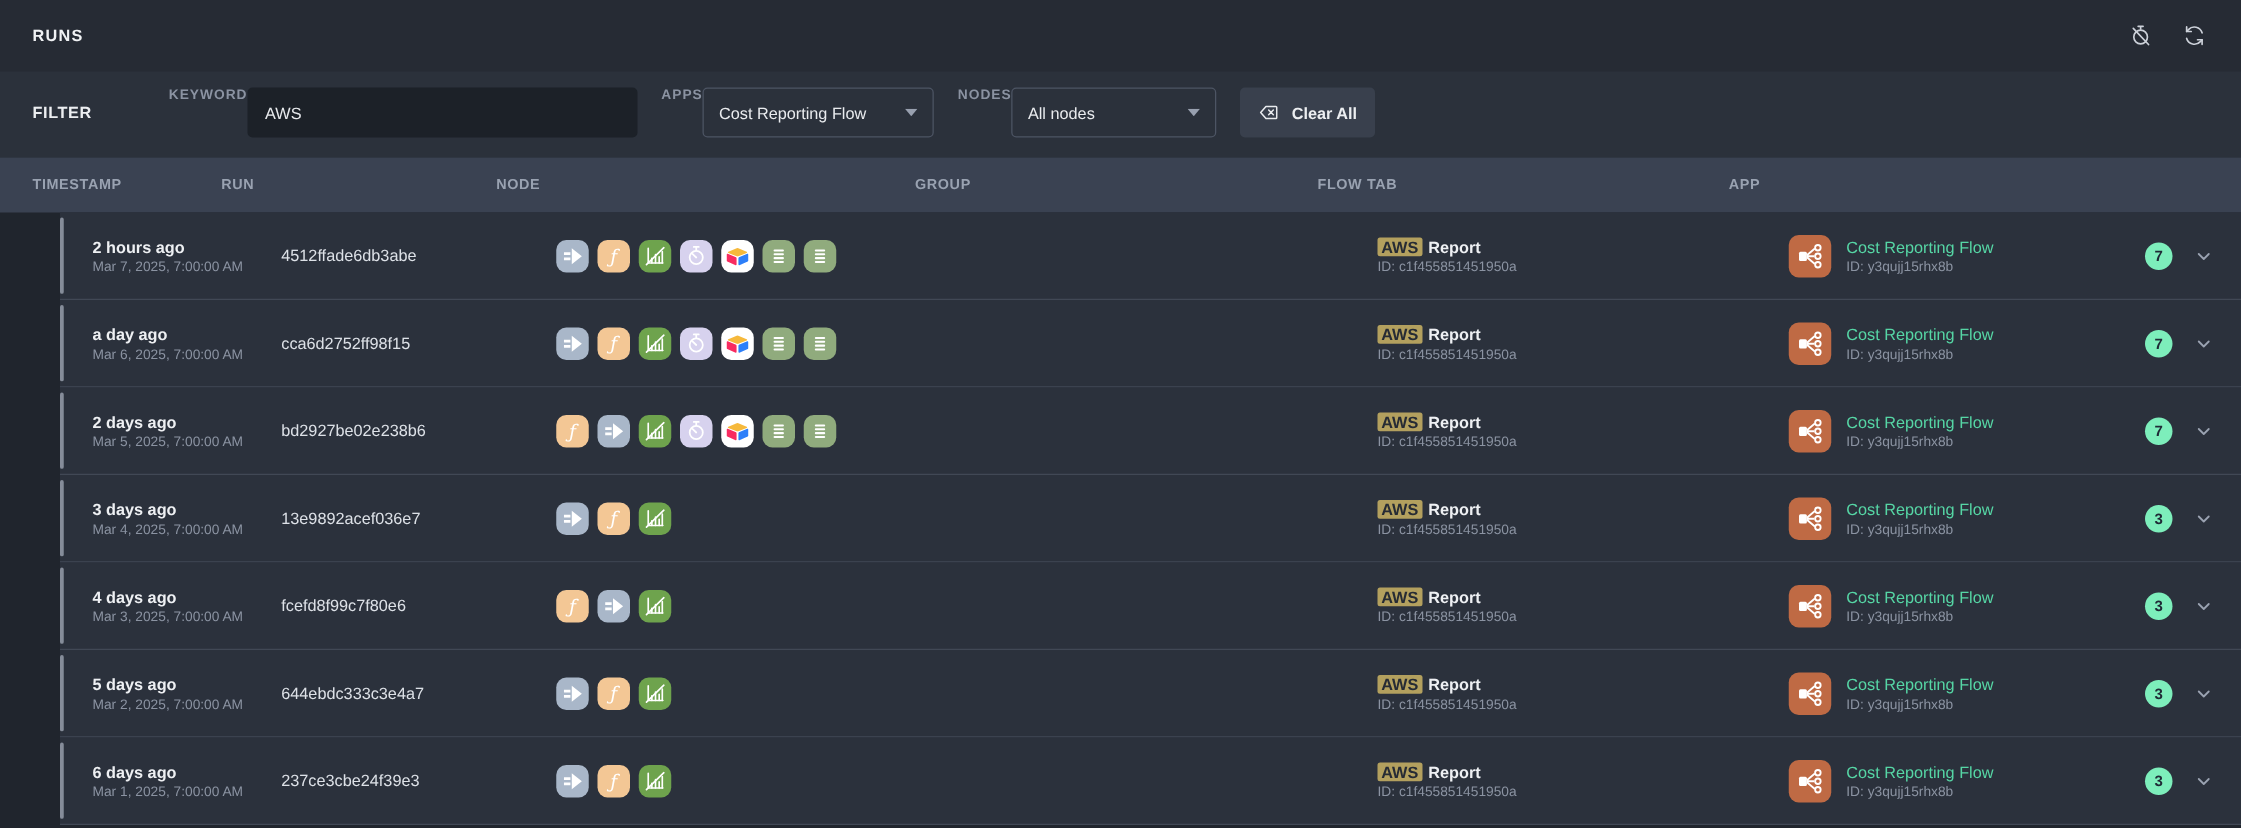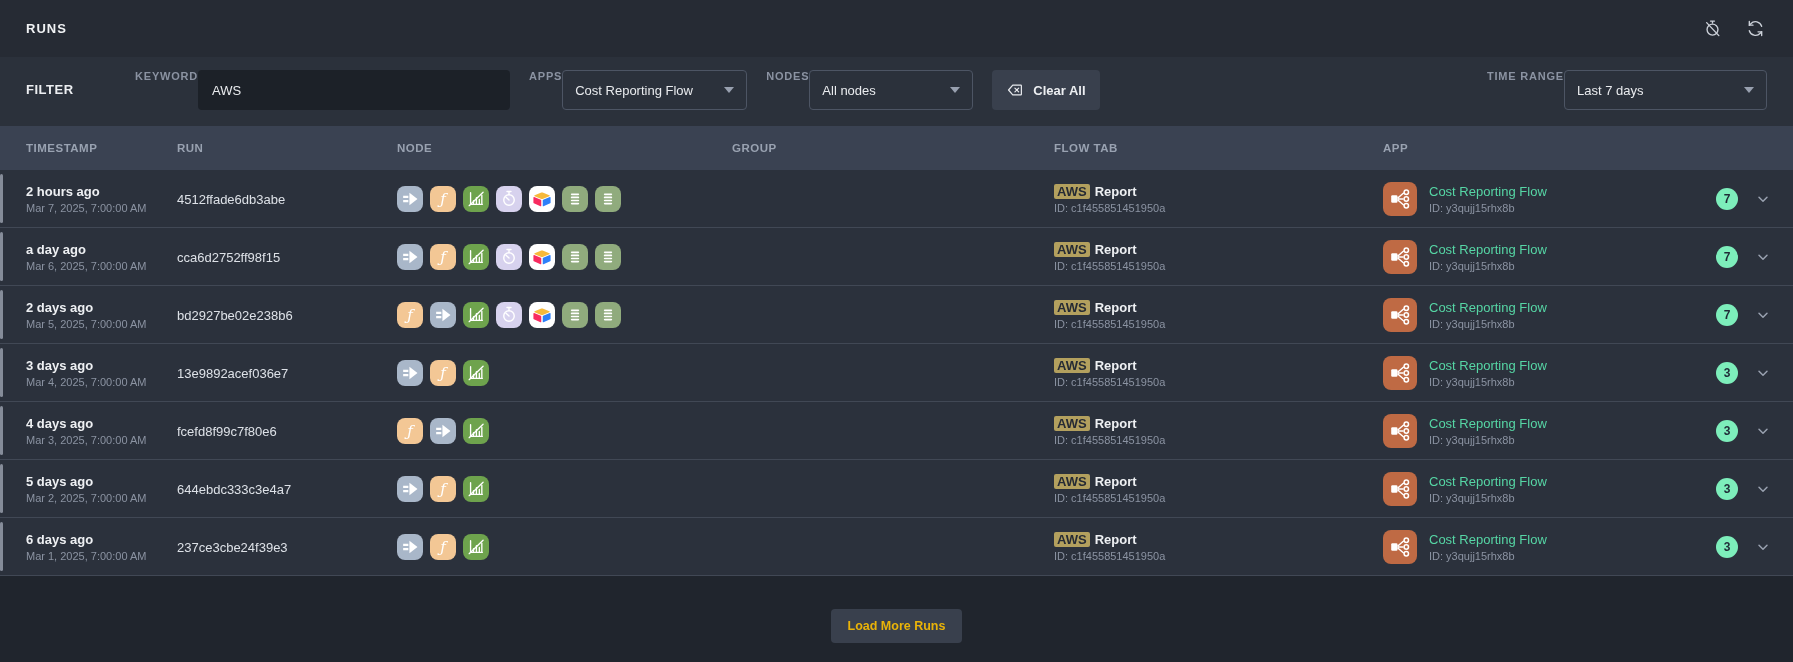--- a/index.html
+++ b/index.html
@@ -52,21 +52,21 @@
   .grid-cols {
     display: grid;
     grid-template-columns: 151px 220px 335px 322px 329px 1fr;
     padding: 0 22px 0 26px;
     align-items: center;
   }
   .thead {
     height: 44px; background: #3a4252;
     font-size: 11.5px; font-weight: 700; letter-spacing: 0.5px; color: #99a2b1;
   }
-  .row { position: relative; height: 58px; background: #2b313c; border-bottom: 1px solid #414855; }
+  .row { position: relative; height: 70px; background: #2b313c; border-bottom: 1px solid #414855; margin-left: 48px; }
   .row-accent { position: absolute; left: 0; top: 4px; bottom: 4px; width: 3px; background: #858c99; border-radius: 2px; }
   .rel { font-size: 13px; font-weight: 700; color: #eef0f3; margin-bottom: 3px; }
   .abs, .sub { font-size: 11px; color: #8b93a2; }
   .run-id { font-size: 13px; color: #dde1e7; }
   .nodes { display: flex; gap: 7px; }
   .node { width: 26px; height: 26px; border-radius: 8px; display: flex; align-items: center; justify-content: center; flex: none; }
   .node svg { width: 20px; height: 20px; }
   .n-transfer { background: #a9b7c9; }
   .n-function { background: #f3c795; }
   .n-chart    { background: #6ea34d; }
@@ -155,31 +155,20 @@
   <button class="clear-btn">
     <span style="display:inline-flex">
         <svg viewBox="0 0 24 24" fill="none" stroke="#e8eaee" stroke-width="1.6" stroke-linejoin="round" stroke-linecap="round">
           <path d="M9 5.5h10.6a.9.9 0 0 1 .9.9v11.2a.9.9 0 0 1-.9.9H9l-5.6-6.5z"></path>
           <path d="M11.9 9.4l5 5M16.9 9.4l-5 5"></path>
         </svg>
       </span>
     <span>Clear All</span>
   </button>
 
-  <div class="fgroup tr-group">
-    <div class="flabel">TIME RANGE</div>
-    <div class="fselect w-time">
-      <span>Last 7 days</span>
-      <span class="sel-chev">
-          <svg viewBox="0 0 10 6">
-            <path fill="#98a0af" d="M0 0h10L5 6z"></path>
-          </svg>
-        </span>
-    </div>
-  </div>
 </div>
 
 <div class="thead grid-cols">
   <div>TIMESTAMP</div>
   <div>RUN</div>
   <div>NODE</div>
   <div>GROUP</div>
   <div>FLOW TAB</div>
   <div>APP</div>
 </div>

